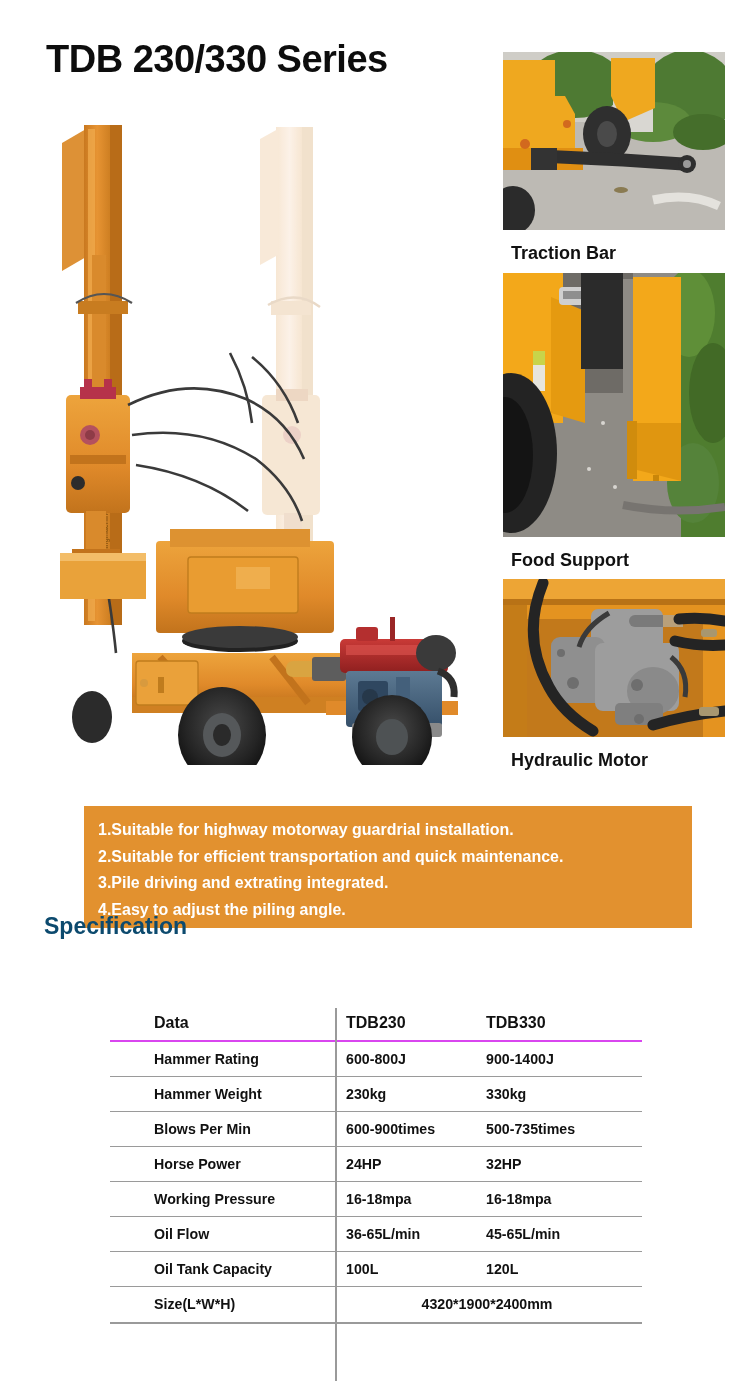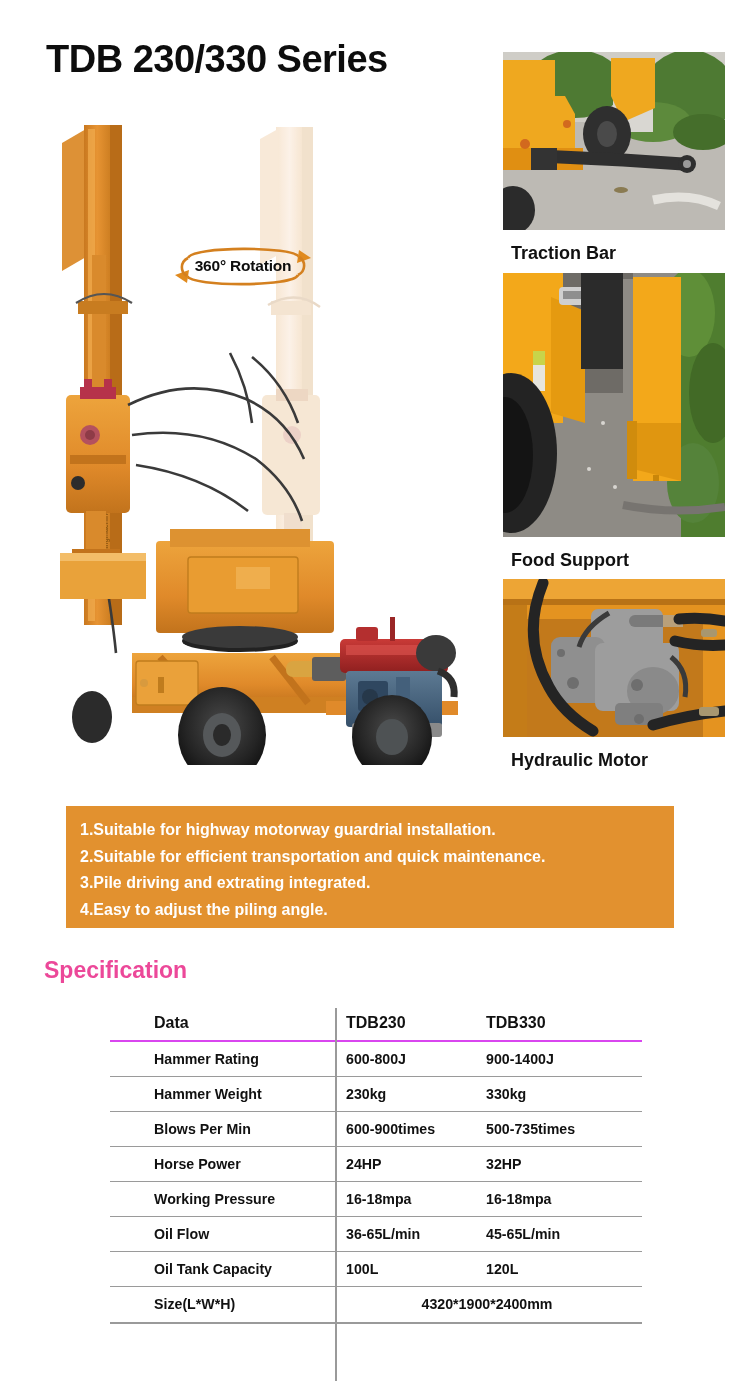--- a/index.html
+++ b/index.html
@@ -40,33 +40,33 @@
     background:#bdbdbd;
   }
   .photo svg{display:block;width:100%;height:100%;}
   .cap{
     font-size:18px;font-weight:bold;color:#111;
     margin:13px 0 8px 8px;line-height:1.2;
   }
 
   
   .features{
-    position:absolute;left:66px;top:806px;width:608px;height:122px;
+    position:absolute;left:84px;top:806px;width:608px;height:122px;
     background:#e2912f;box-sizing:border-box;padding:10px 0 0 14px;
   }
   .feat{
     color:#ffffff;font-weight:bold;font-size:17.2px;line-height:26.5px;
     font-family:"Liberation Sans","DejaVu Sans",sans-serif;
     transform:scaleX(0.93);transform-origin:left center;white-space:nowrap;
   }
 
   
   .spec-title{
-    position:absolute;left:44px;top:957px;
-    font-size:23px;font-weight:bold;color:#ec4899;
+    position:absolute;left:44px;top:913px;
+    font-size:23px;font-weight:bold;color:#0c4a6e;
   }
   .spec-wrap{position:absolute;left:110px;top:1006px;width:532px;}
   table.spec{
     border-collapse:collapse;width:532px;
     font-size:14.2px;font-weight:bold;color:#111;
   }
   table.spec th,table.spec td{
     padding:0;margin:0;text-align:left;vertical-align:middle;
     height:35px;font-weight:bold;
   }
@@ -218,31 +218,20 @@
       <g>
         <ellipse cx="182" cy="630" rx="44" ry="48" fill="url(#tireG)"></ellipse>
         <ellipse cx="182" cy="630" rx="19" ry="22" fill="#55585a"></ellipse>
         <ellipse cx="182" cy="630" rx="9" ry="11" fill="#2a2a2a"></ellipse>
         <ellipse cx="352" cy="632" rx="40" ry="42" fill="url(#tireG)"></ellipse>
         <ellipse cx="352" cy="632" rx="16" ry="18" fill="#4e5254"></ellipse>
         <ellipse cx="52" cy="612" rx="20" ry="26" fill="#2b2b2b"></ellipse>
       </g>
     </svg>
 
-    <div class="rot-badge">
-      <svg viewBox="0 0 170 56">
-        <path d="M30,20 C34,8 136,8 141,19" stroke="#d4801f" stroke-width="2.6" fill="none"></path>
-        <polygon points="141,12 153,20 139,25" fill="#e08a1e"></polygon>
-        <path d="M140,37 C136,49 34,49 29,38" stroke="#d4801f" stroke-width="2.6" fill="none"></path>
-        <polygon points="29,45 17,37 31,32" fill="#e08a1e"></polygon>
-        <path d="M29,38 C22,34 22,24 30,20" stroke="#d4801f" stroke-width="2.6" fill="none"></path>
-        <path d="M141,19 C148,23 148,33 140,37" stroke="#d4801f" stroke-width="2.6" fill="none"></path>
-      </svg>
-      <div class="rot-label">360° Rotation</div>
-    </div>
   </div>
 
   <div class="photos">
 
     <div class="photo-block">
       <div class="photo" style="height:178px">
         <svg viewBox="0 0 222 178" preserveAspectRatio="none">
           <rect width="222" height="178" fill="#bdbab4"></rect>
           <rect x="0" y="0" width="222" height="70" fill="#cfcdc7"></rect>
           <g fill="#4e7a33">

